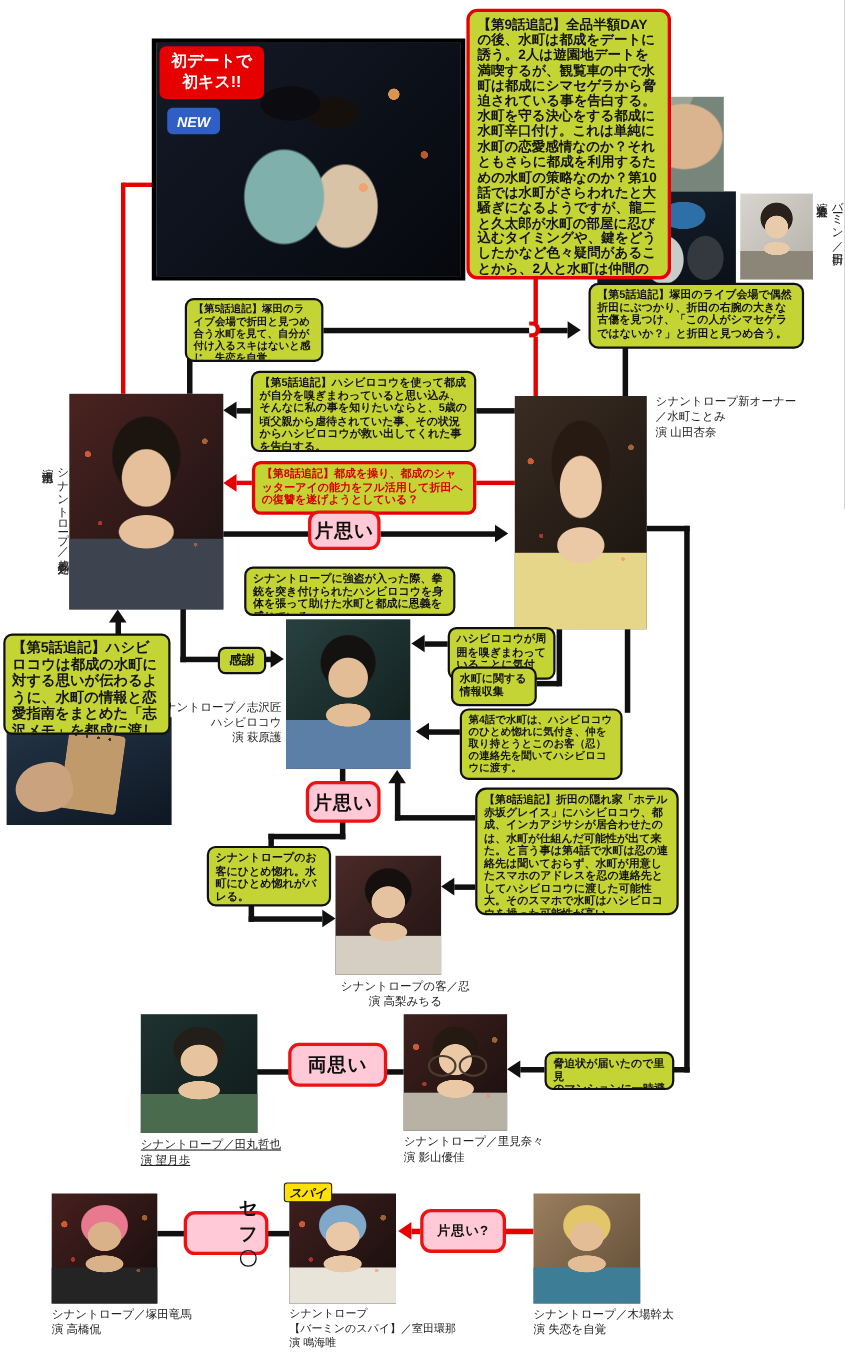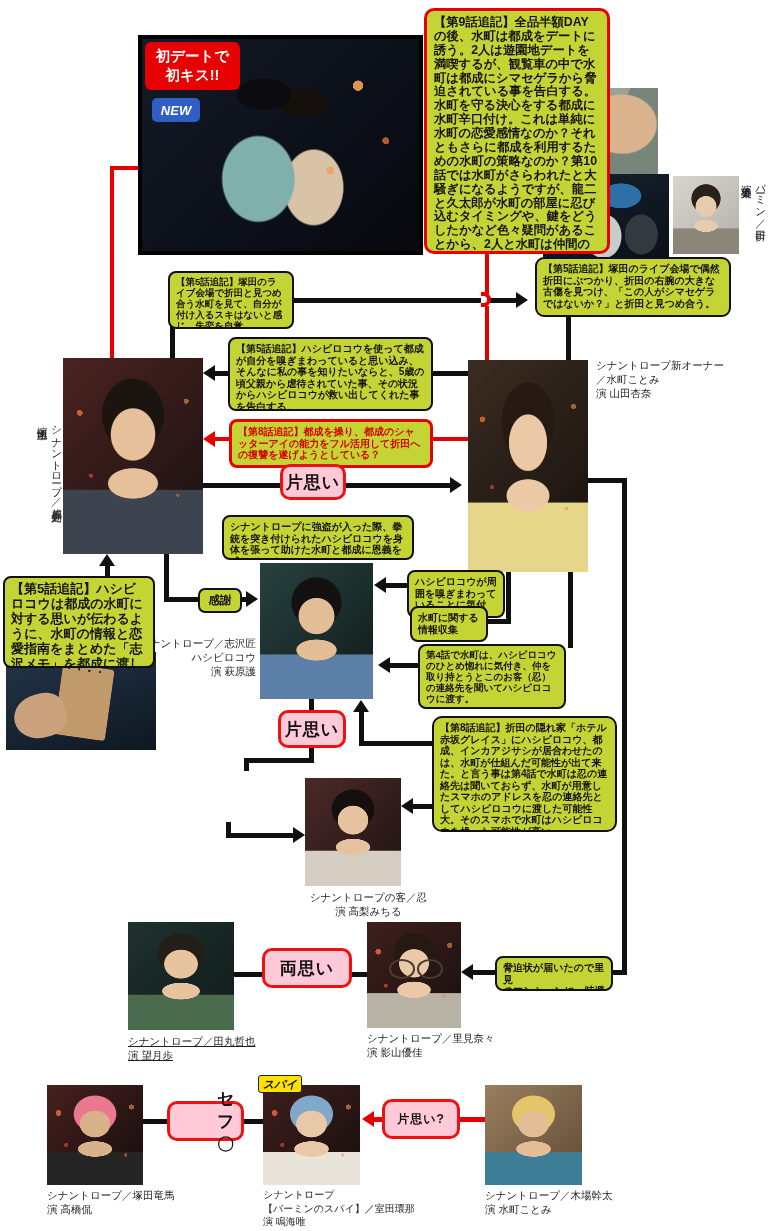--- a/index.html
+++ b/index.html
@@ -144,34 +144,35 @@
   <div class="cap pre" style="left:128px;top:1034px;width:150px;text-decoration:underline;">シナントロープ／田丸哲也
 演 望月歩</div>
   <div class="cap pre" style="left:367px;top:1031px;width:150px;">シナントロープ／里見奈々
 演 影山優佳</div>
   <div class="cap pre" style="left:47px;top:1188px;width:160px;">シナントロープ／塚田竜馬
 演 高橋侃</div>
   <div class="cap pre" style="left:263px;top:1188px;width:178px;font-size:10px;">シナントロープ
 【バーミンのスパイ】／室田環那
 演 鳴海唯</div>
   <div class="cap pre" style="left:485px;top:1188px;width:160px;">シナントロープ／木場幹太
-演 水町ことみ</div>
+演 失恋を自覚</div>
 
   <div class="note big redline" style="left:424px;top:8px;width:186px;height:246px;">【第9話追記】全品半額DAYの後、水町は都成をデートに誘う。2人は遊園地デートを満喫するが、観覧車の中で水町は都成にシマセゲラから脅迫されている事を告白する。水町を守る決心をする都成に水町辛口付け。これは単純に水町の恋愛感情なのか？それともさらに都成を利用するための水町の策略なのか？第10話では水町がさらわれたと大騒ぎになるようですが、龍二と久太郎が水町の部屋に忍び込むタイミングや、鍵をどうしたかなど色々疑問があることから、2人と水町は仲間の可能性もあるかもしれません。</div>
   <div class="note" style="left:535px;top:257px;width:196px;height:60px;border-radius:9px;">【第5話追記】塚田のライブ会場で偶然折田にぶつかり、折田の右腕の大きな古傷を見つけ、「この人がシマセゲラではないか？」と折田と見つめ合う。</div>
   <div class="note" style="left:168px;top:271px;width:126px;height:58px;font-size:9.5px;">【第5話追記】塚田のライブ会場で折田と見つめ合う水町を見て、自分が付け入るスキはないと感じ、失恋を自覚。</div>
   <div class="note" style="left:228px;top:337px;width:205px;height:74px;">【第5話追記】ハシビロコウを使って都成が自分を嗅ぎまわっていると思い込み、そんなに私の事を知りたいならと、5歳の頃父親から虐待されていた事、その状況からハシビロコウが救い出してくれた事を告白する。</div>
   <div class="note redline redtext" style="left:229px;top:419px;width:204px;height:49px;">【第8話追記】都成を操り、都成のシャッターアイの能力をフル活用して折田への復讐を遂げようとしている？</div>
   <div class="note" style="left:3px;top:576px;width:152px;height:92px;font-size:13px;">【第5話追記】ハシビロコウは都成の水町に対する思いが伝わるように、水町の情報と恋愛指南をまとめた「志沢メモ」を都成に渡し都成の恋愛を応援。</div>
   <div class="note" style="left:222px;top:515px;width:192px;height:45px;">シナントロープに強盗が入った際、拳銃を突き付けられたハシビロコウを身体を張って助けた水町と都成に恩義を感じている。</div>
   <div class="note" style="left:407px;top:570px;width:98px;height:48px;">ハシビロコウが周囲を嗅ぎまわっていることに気付く。</div>
   <div class="note pre" style="left:410px;top:606px;width:78px;height:36px;">水町に関する
 情報収集</div>
   <div class="note" style="left:418px;top:644px;width:148px;height:65px;font-size:9.5px;">第4話で水町は、ハシビロコウのひとめ惚れに気付き、仲を取り持とうとこのお客（忍）の連絡先を聞いてハシビロコウに渡す。</div>
   <div class="note" style="left:432px;top:716px;width:185px;height:116px;border-radius:10px;">【第8話追記】折田の隠れ家「ホテル赤坂グレイス」にハシビロコウ、都成、インカアジサシが居合わせたのは、水町が仕組んだ可能性が出て来た。と言う事は第4話で水町は忍の連絡先は聞いておらず、水町が用意したスマホのアドレスを忍の連絡先としてハシビロコウに渡した可能性大。そのスマホで水町はハシビロコウを操った可能性が高い。</div>
+  <div class="note" style="left:188px;top:769px;width:113px;height:55px;">シナントロープのお客にひとめ惚れ。水町にひとめ惚れがバレる。</div>
   <div class="note pre" style="left:495px;top:956px;width:118px;height:35px;">脅迫状が届いたので里見
 のマンションに一時避難</div>
 
   <div class="kissbadge pre" style="left:145px;top:42px;width:95px;height:48px;">初デートで
 初キス!!</div>
   <div class="newbadge" style="left:152px;top:98px;width:48px;height:24px;">NEW</div>
   <div class="badge" style="left:280px;top:464px;width:66px;height:36px;">片思い</div>
   <div class="minibadge" style="left:198px;top:588px;width:44px;height:25px;">感謝</div>
   <div class="badge" style="left:278px;top:710px;width:68px;height:38px;">片思い</div>
   <div class="badge" style="left:262px;top:948px;width:90px;height:40px;">両思い</div>

